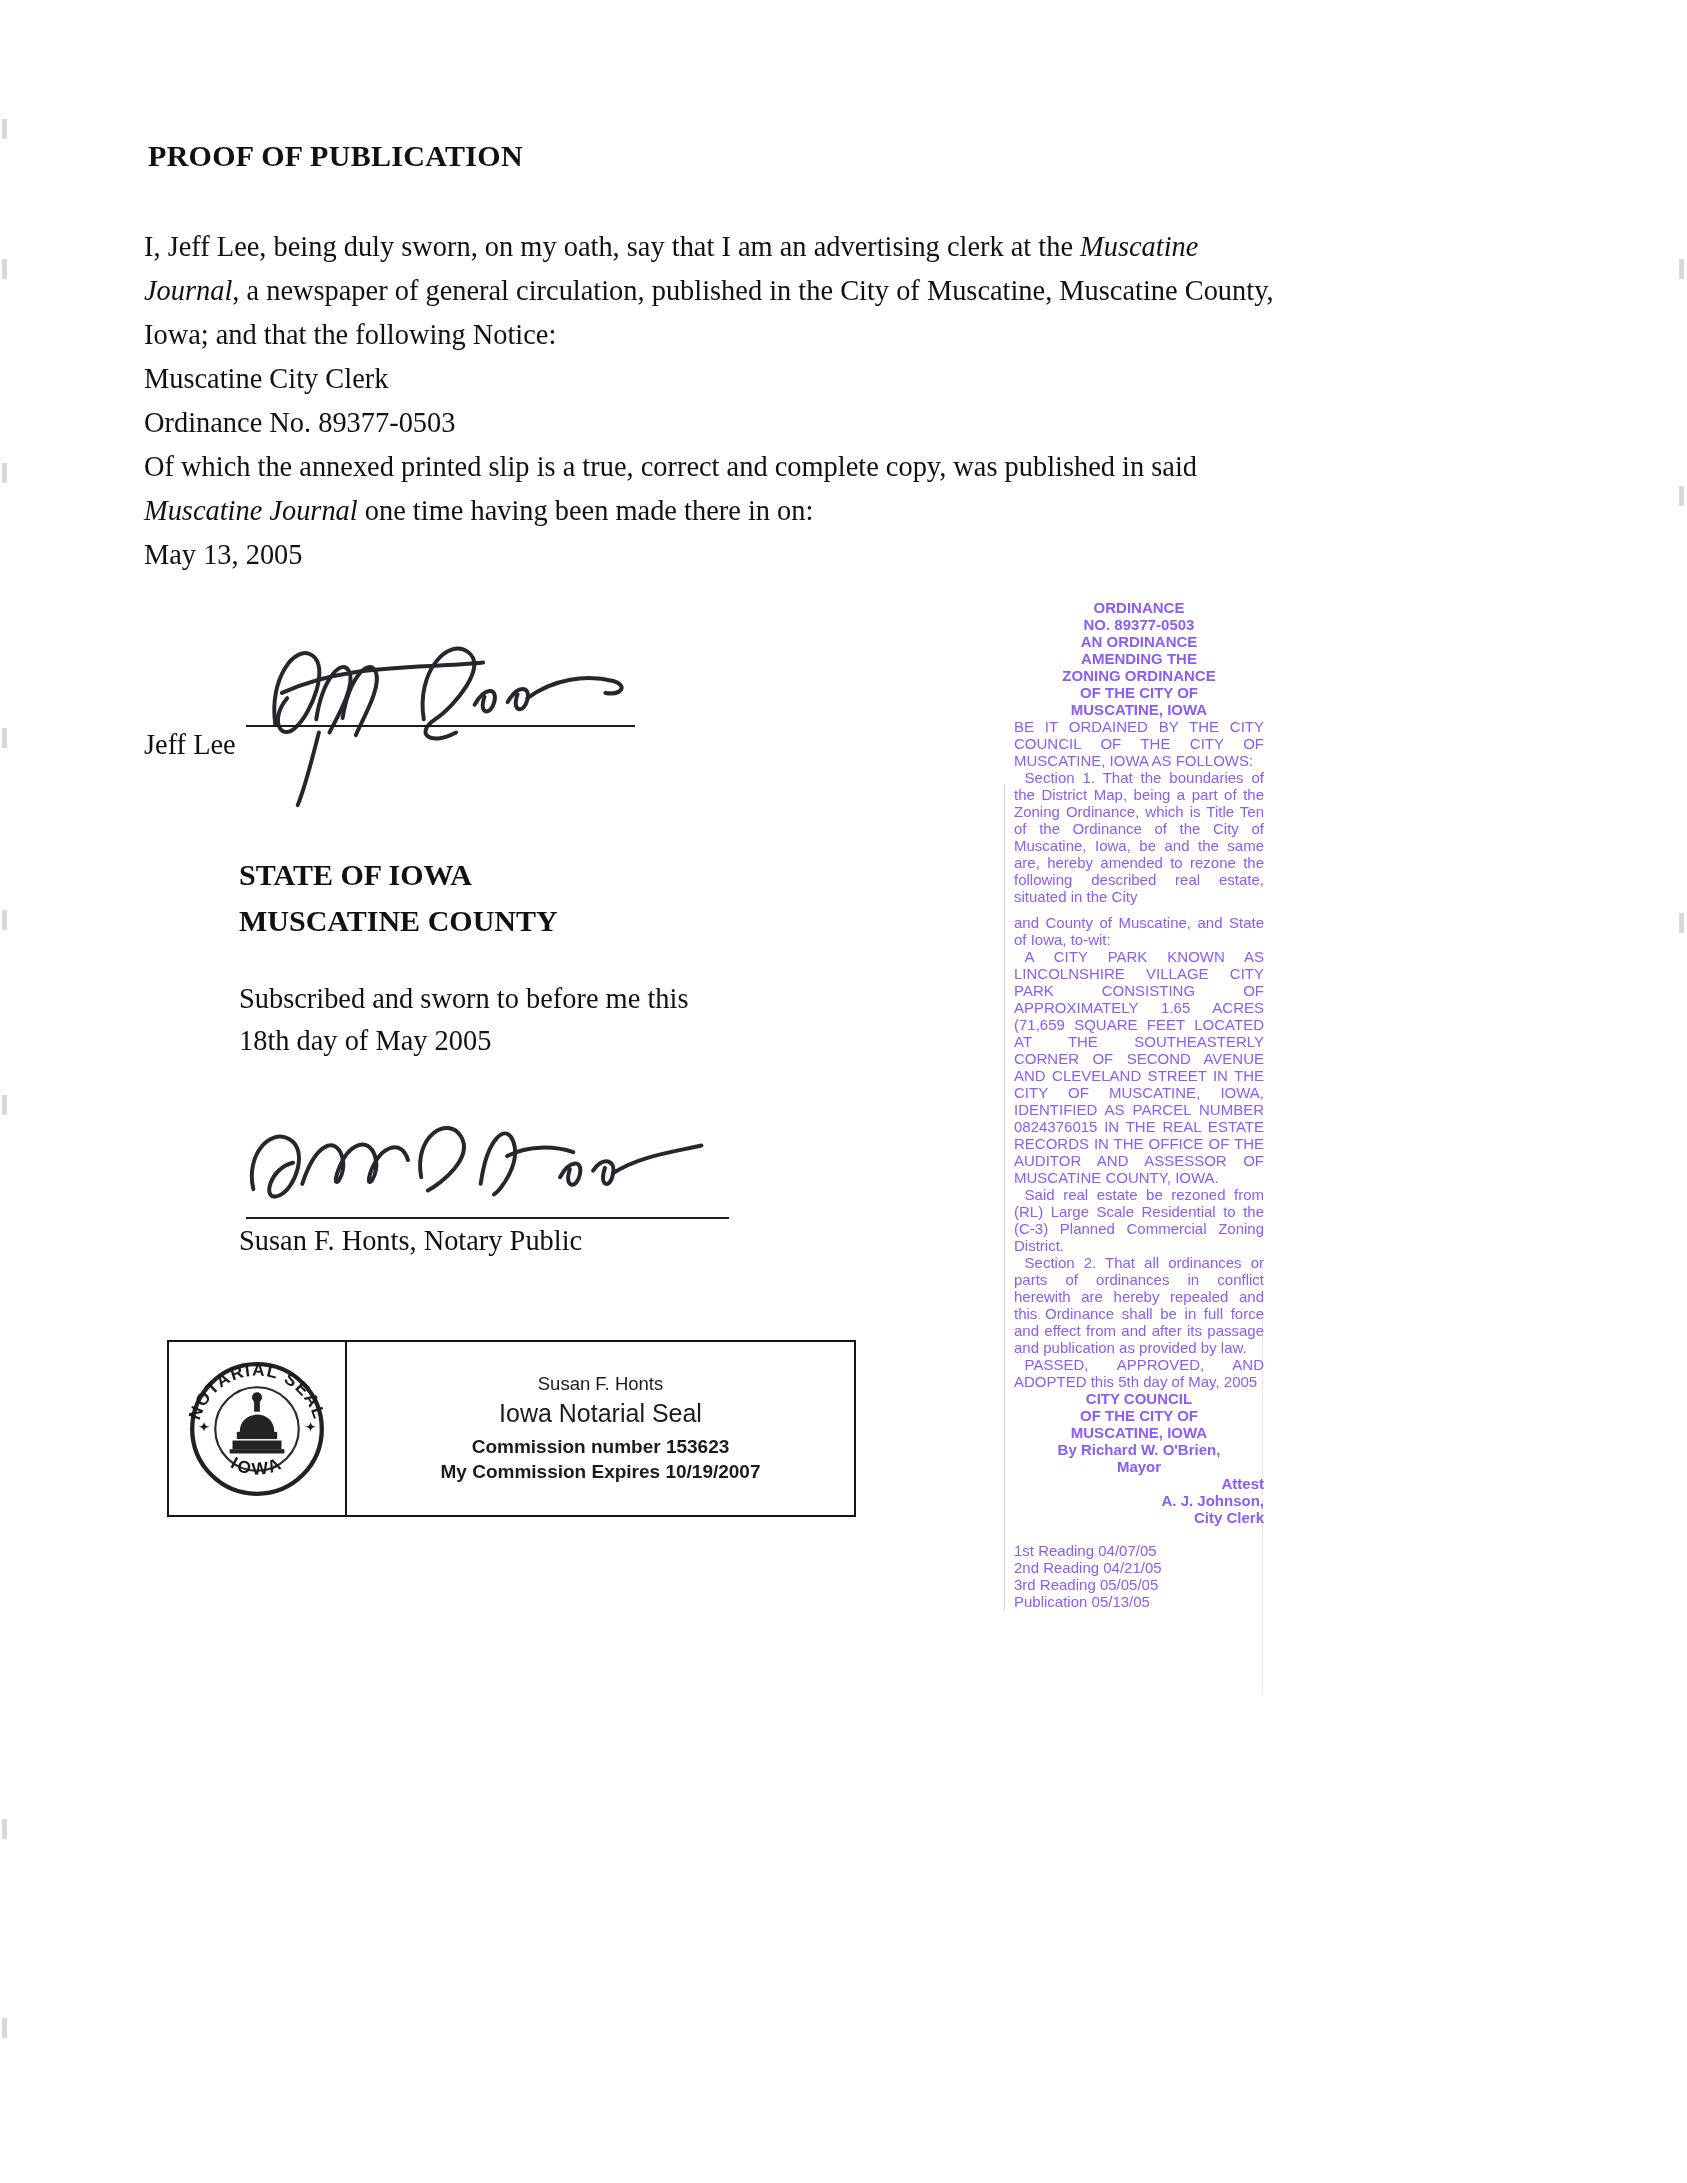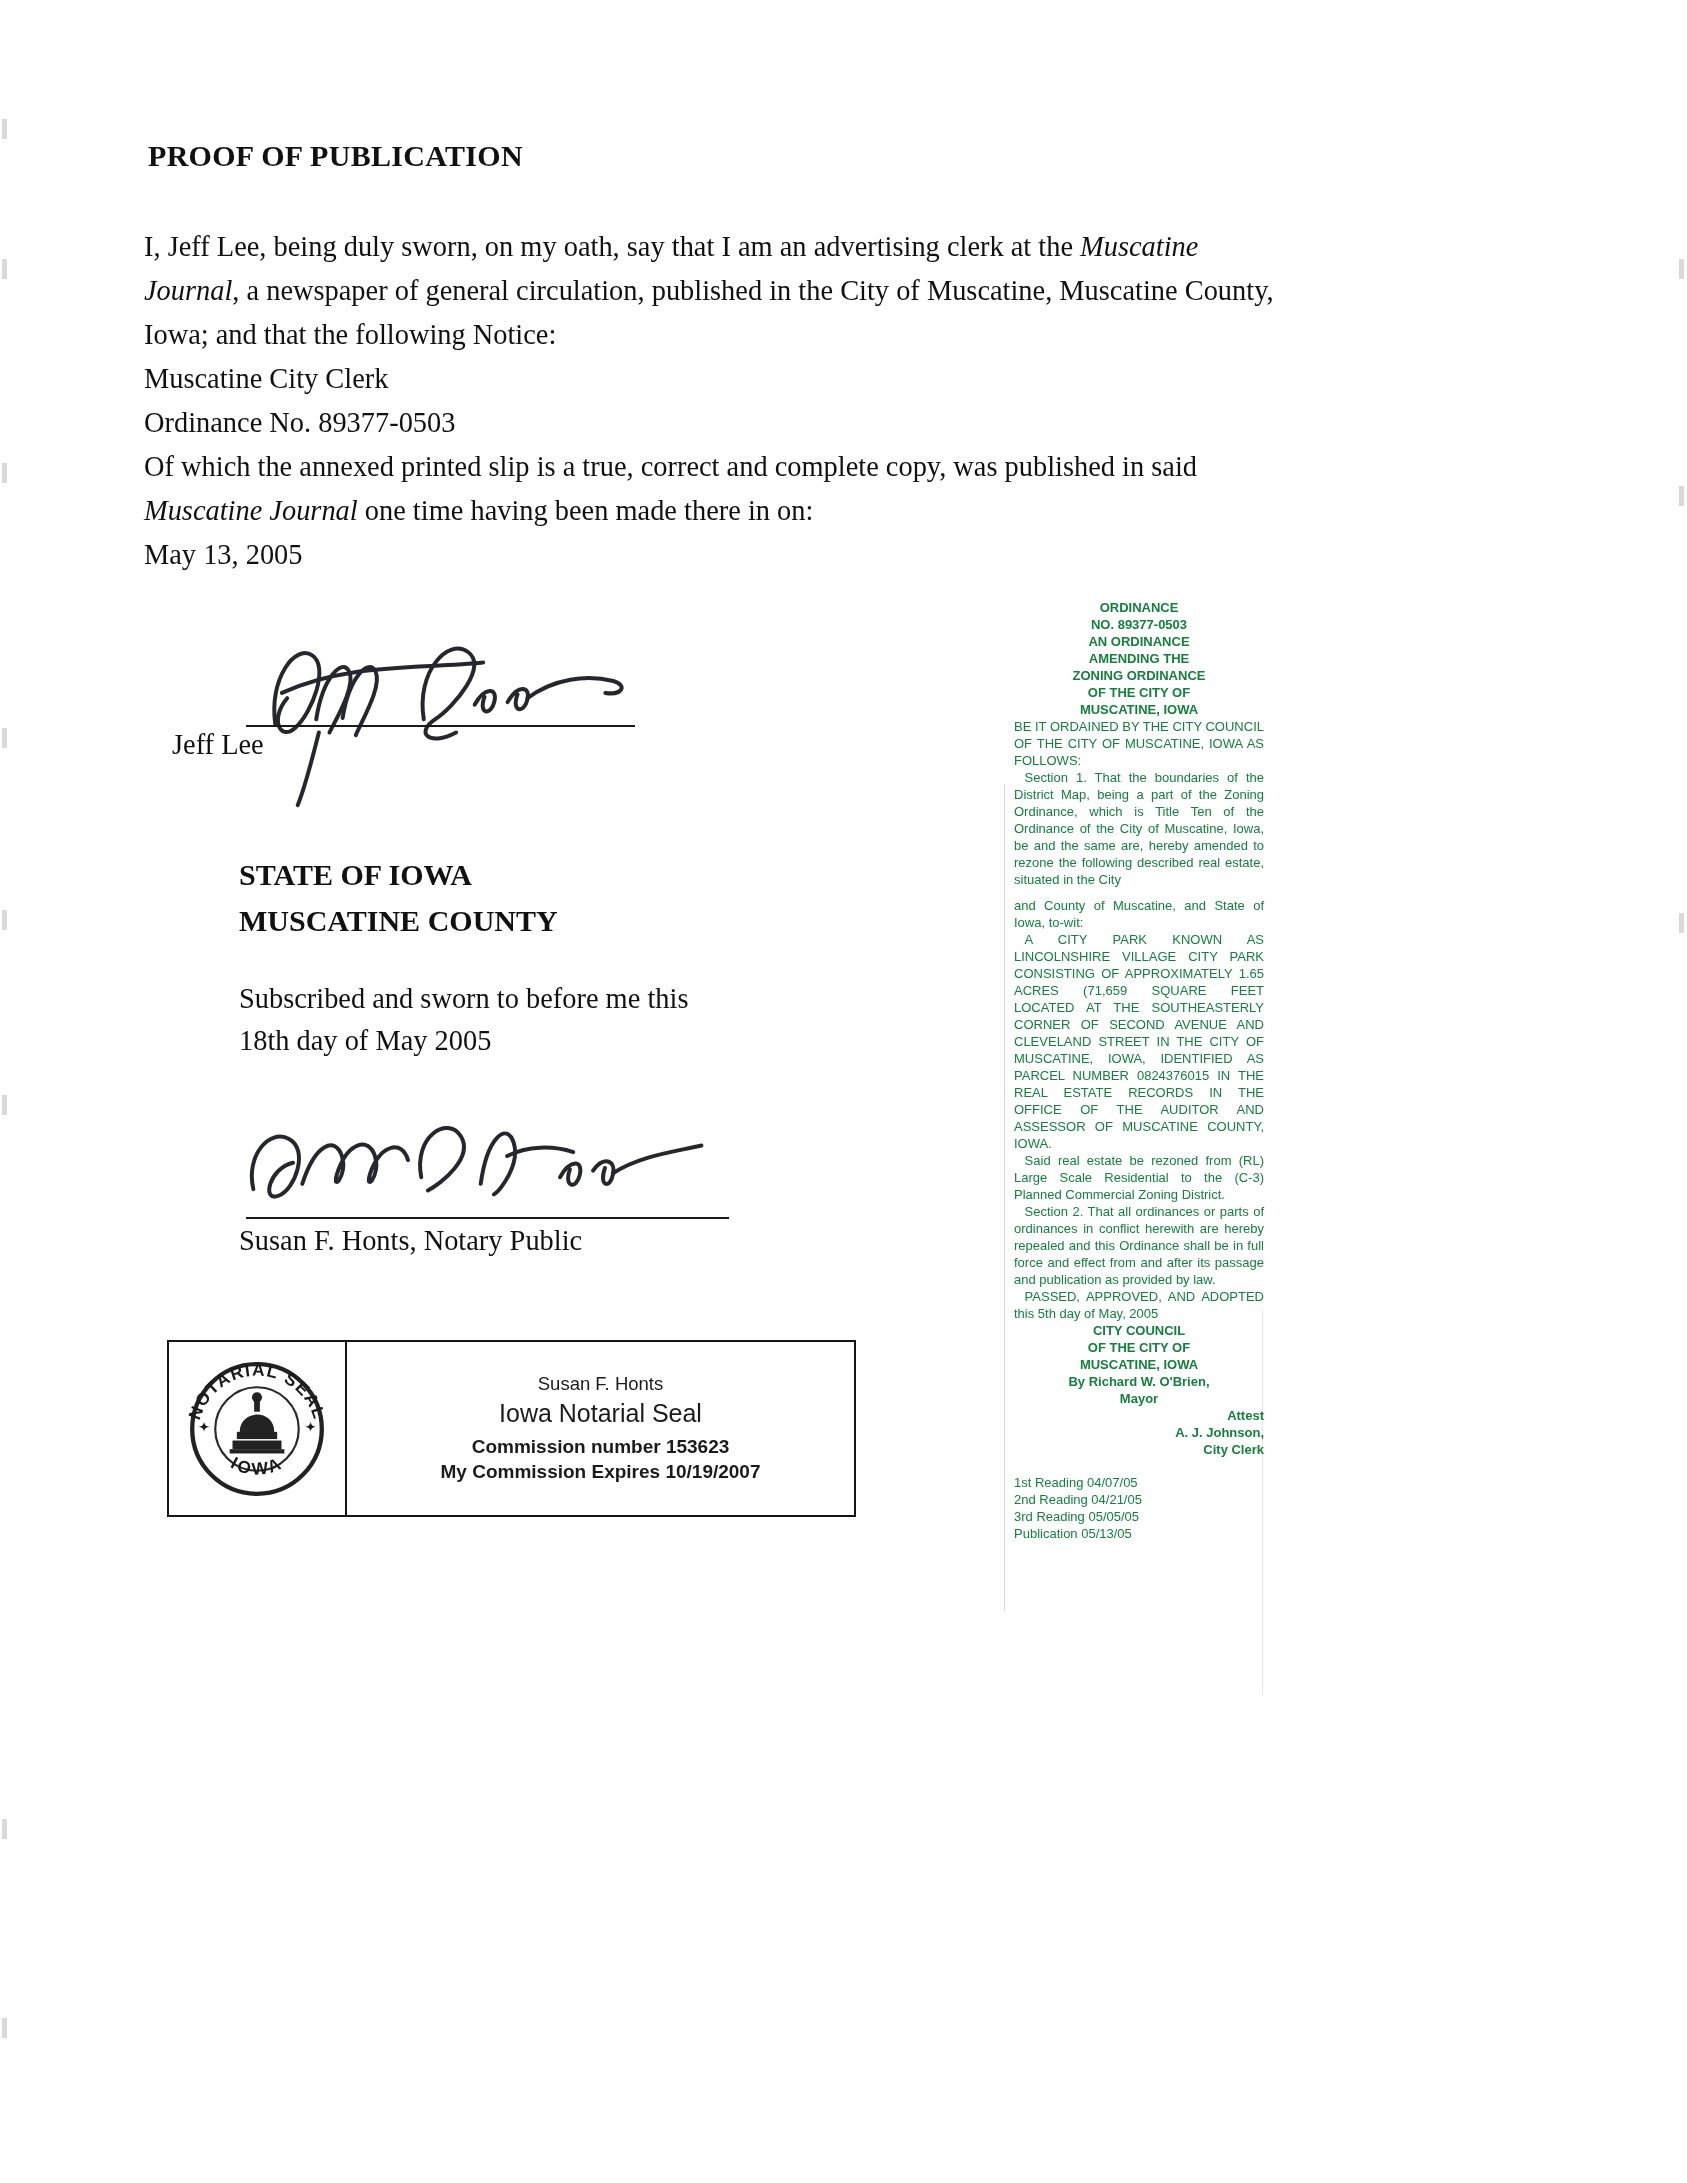--- a/index.html
+++ b/index.html
@@ -18,21 +18,21 @@
 
   .seal-box { border:2px solid #151515; display:flex; background:#fff; }
   .seal-cell-left { width:176px; border-right:2px solid #151515; display:flex; align-items:center; justify-content:center; }
   .seal-cell-right { flex:1; display:flex; flex-direction:column; align-items:center; justify-content:center;
     font-family:"Liberation Sans", sans-serif; color:#1b1b1b; }
   .seal-name { font-size:18.5px; margin-bottom:4px; }
   .seal-title { font-size:25px; margin-bottom:5.3px; }
   .seal-comm, .seal-exp { font-size:19px; font-weight:bold; line-height:25px; }
 
   .clip { position:absolute; left:1014px; top:599px; width:250px;
-    font-family:"Liberation Sans", sans-serif; font-size:13px; line-height:17px; color:#15803d; }
+    font-family:"Liberation Sans", sans-serif; font-size:15px; line-height:17px; color:#8b5cf6; }
   .clip > div { margin:0; }
   .clip .c   { text-align:center; font-weight:bold; white-space:pre-line; line-height:17px; }
   .clip .j   { text-align:justify; }
   .clip .ind { text-indent:10.6px; }
   .clip .r   { text-align:center; font-weight:bold; white-space:pre-line; }
   .clip .b   { font-weight:bold; white-space:pre-line;text-align:right; }
   .clip .pre { white-space:pre-line; }
   .gap-sm { margin-top:9.3px !important; }
   .gap-lg { margin-top:16px !important; }
 
@@ -73,21 +73,21 @@
       <path d="M132,150 C142,88 172,58 182,80 C192,102 162,152 152,176"></path>
       <path d="M40,112 C140,66 250,76 345,66"></path>
       <path d="M255,152 C243,80 292,28 322,50 C352,72 302,132 272,152 C242,172 262,194 304,172"></path>
       <path d="M332,130 C347,103 367,103 362,125 C357,147 337,145 347,118"></path>
       <path d="M382,126 C397,99 417,101 412,122 C407,144 387,141 397,114"></path>
       <path d="M412,120 C452,90 502,84 542,94 C564,100 556,116 530,112"></path>
       <path d="M96,172 C86,212 76,252 64,282"></path>
     </g>
   </svg>
   <div class="abs sig-line" style="left:246px; top:725px; width:389px;"></div>
-  <div class="abs" style="left:144px; top:729px; font-size:28.4px;margin-left:28px;">Jeff Lee</div>
+  <div class="abs" style="left:144px; top:729px; font-size:28.4px;">Jeff Lee</div>
 
   <div class="abs bold-serif" style="left:239px; top:852px;">
     <div>STATE OF IOWA</div>
     <div>MUSCATINE COUNTY</div>
   </div>
 
   <div class="abs" style="left:239px; top:978px; font-size:28.4px; line-height:42px;">
     <div>Subscribed and sworn to before me this</div>
     <div>18th day of May 2005</div>
   </div>

